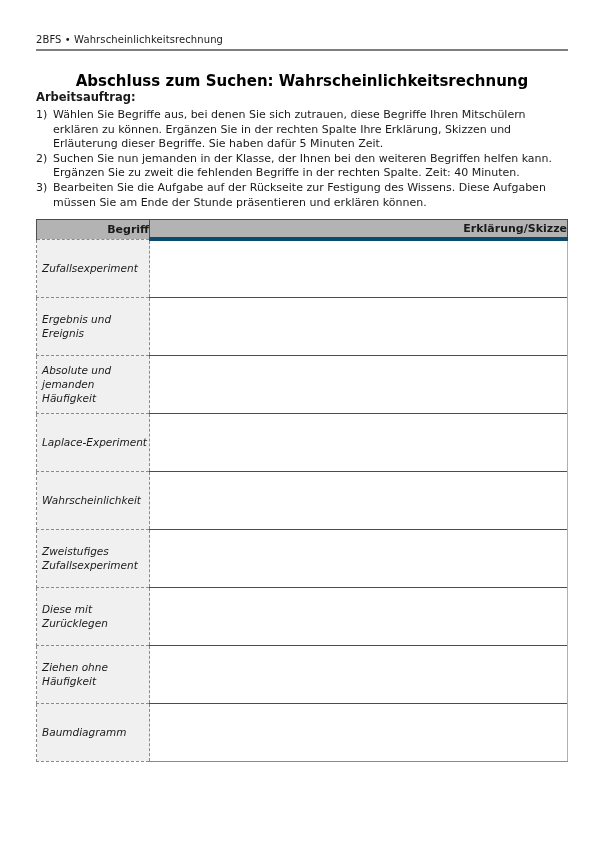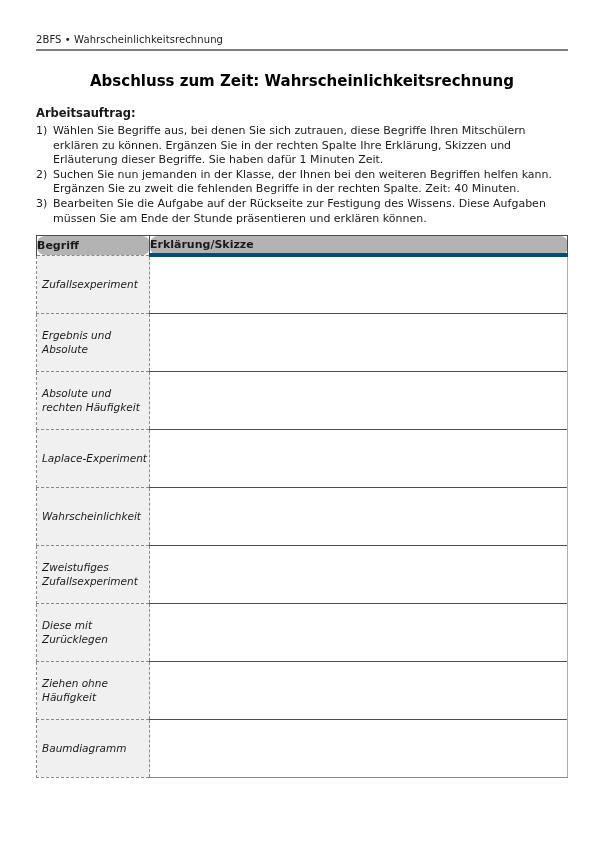--- a/index.html
+++ b/index.html
@@ -21,41 +21,39 @@
     border-bottom: 2px solid #7f7f7f;
     color: #1a1a1a;
   }
   .title {
     margin: 21px 0 0 0;
     text-align: center;
     font-size: 15px; font-weight: bold;
     color: #000000;
   }
   .task-heading {
-    margin-top: 16px;
     font-size: 11.5px; font-weight: bold;
   }
   .tasks { margin-top: 4px; }
   .task { display: flex; font-size: 11px; line-height: 14.6px; }
   .task-num { flex: none; width: 17px; }
   .task-text { flex: 1; }
   table.terms {
     margin-top: 9px;
     width: 532px;
     border-collapse: collapse;
     table-layout: fixed;
   }
   table.terms th {
     height: 17px;
     background: #b3b3b3;
     font-size: 11px; font-weight: bold;
-    text-align: left; vertical-align: middle;
+    text-align: right; vertical-align: middle;
     border-top: 1px solid #4d4d4d;
     padding: 0;
-    border-radius: 8px;
   }
   th.col-term {
     width: 112px;
     border-left: 1px solid #4d4d4d;
     border-right: 1px solid #4d4d4d;
     border-bottom: 1px dashed #8a8a8a;
   }
   th.col-expl {
     border-right: 1px solid #4d4d4d;
     border-bottom: 4px solid #0c4a6e;
@@ -81,28 +79,28 @@
 </style>
 </head>
 <body>
 
 <div class="page">
 
   <div class="doc-header">
     <span>2BFS • Wahrscheinlichkeitsrechnung</span>
   </div>
 
-  <div class="title">Abschluss zum Zeit: Wahrscheinlichkeitsrechnung</div>
+  <div class="title">Abschluss zum Suchen: Wahrscheinlichkeitsrechnung</div>
 
   <div class="task-heading">Arbeitsauftrag:</div>
 
   <div class="tasks">
     <div class="task">
       <span class="task-num">1)</span>
-      <span class="task-text">Wählen Sie Begriffe aus, bei denen Sie sich zutrauen, diese Begriffe Ihren Mitschülern erklären zu können. Ergänzen Sie in der rechten Spalte Ihre Erklärung, Skizzen und Erläuterung dieser Begriffe. Sie haben dafür 1 Minuten Zeit.</span>
+      <span class="task-text">Wählen Sie Begriffe aus, bei denen Sie sich zutrauen, diese Begriffe Ihren Mitschülern erklären zu können. Ergänzen Sie in der rechten Spalte Ihre Erklärung, Skizzen und Erläuterung dieser Begriffe. Sie haben dafür 5 Minuten Zeit.</span>
     </div>
     <div class="task">
       <span class="task-num">2)</span>
       <span class="task-text">Suchen Sie nun jemanden in der Klasse, der Ihnen bei den weiteren Begriffen helfen kann. Ergänzen Sie zu zweit die fehlenden Begriffe in der rechten Spalte. Zeit: 40 Minuten.</span>
     </div>
     <div class="task">
       <span class="task-num">3)</span>
       <span class="task-text">Bearbeiten Sie die Aufgabe auf der Rückseite zur Festigung des Wissens. Diese Aufgaben müssen Sie am Ende der Stunde präsentieren und erklären können.</span>
     </div>
   </div>
@@ -113,25 +111,25 @@
         <th class="col-term">Begriff</th>
         <th class="col-expl">Erklärung/Skizze</th>
       </tr>
     </thead>
     <tbody>
       <tr class="row-first">
         <td class="term">Zufallsexperiment</td>
         <td class="expl"></td>
       </tr>
       <tr>
-        <td class="term">Ergebnis und Absolute</td>
+        <td class="term">Ergebnis und Ereignis</td>
         <td class="expl"></td>
       </tr>
       <tr>
-        <td class="term">Absolute und rechten Häufigkeit</td>
+        <td class="term">Absolute und jemanden Häufigkeit</td>
         <td class="expl"></td>
       </tr>
       <tr>
         <td class="term">Laplace-Experiment</td>
         <td class="expl"></td>
       </tr>
       <tr>
         <td class="term">Wahrscheinlichkeit</td>
         <td class="expl"></td>
       </tr>

